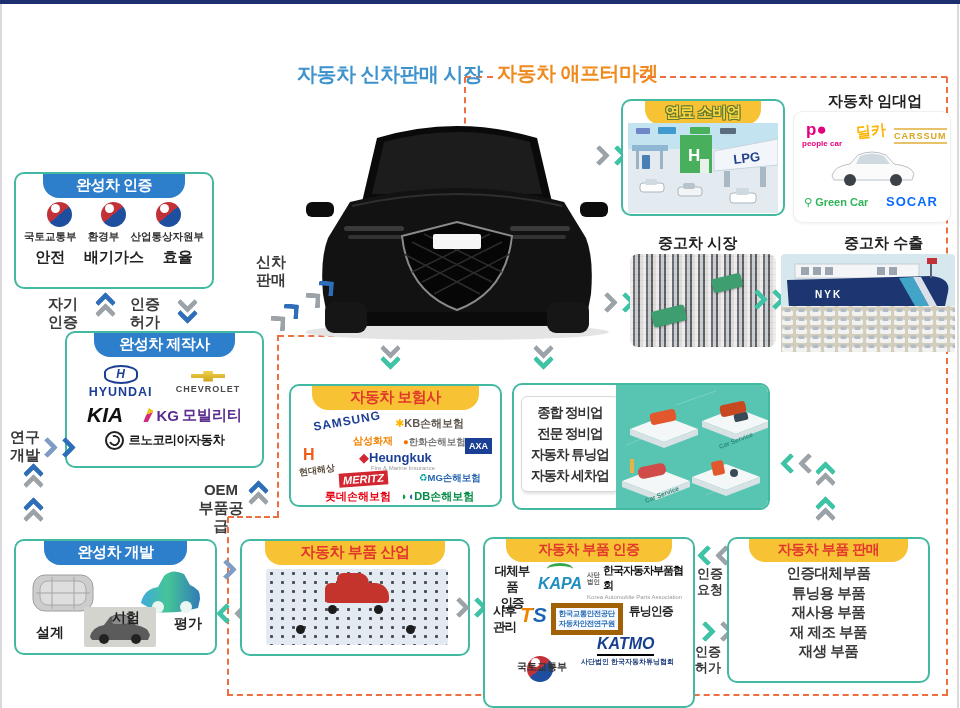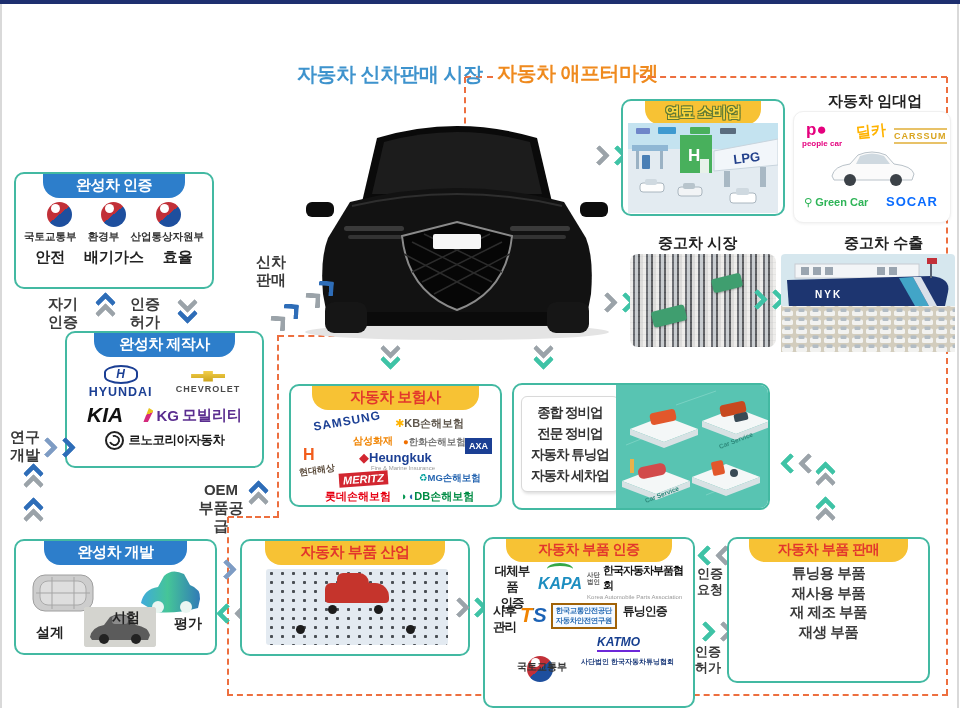--- a/index.html
+++ b/index.html
@@ -84,22 +84,22 @@
   .red-car{position:absolute;left:50%;top:14px;transform:translateX(-50%);width:64px;height:20px;background:#c5342c;border-radius:6px 14px 4px 4px;}
   .red-car::before{content:"";position:absolute;left:12px;top:-10px;width:32px;height:13px;background:#c5342c;border-radius:6px 10px 0 0;}
   .wheel{position:absolute;width:9px;height:9px;border-radius:50%;background:#1c1c1c;}
   
   .pc-row{position:absolute;display:flex;align-items:flex-start;}
   .pc-lbl{font-size:12.5px;font-weight:bold;color:#222;text-align:center;line-height:16px;letter-spacing:-1px;}
   .kapa-mark{display:flex;flex-direction:column;align-items:center;margin:0 3px;}
   .kapa-arc{width:26px;height:9px;border-top:3px solid #35a847;border-radius:50%;}
   .kapa-txt{font-size:16px;font-weight:900;font-style:italic;color:#1d8ec0;letter-spacing:0;}
   .ts-logo{font-size:21px;font-weight:900;font-style:italic;background:linear-gradient(90deg,#f08300 48%,#1b62b5 52%);-webkit-background-clip:text;background-clip:text;color:transparent;}
-  .ts-org{border:2px solid #a16207;background:#f6faff;color:#2a6db5;font-size:7.5px;font-weight:bold;line-height:10px;padding:1px 3px;text-align:center;letter-spacing:-0.5px;}
-  .katmo{font-size:12px;font-weight:900;font-style:italic;color:#173f8f;letter-spacing:0;border-bottom:2px solid #6d28d9;padding-bottom:1px;}
+  .ts-org{border:5px solid #a16207;background:#f6faff;color:#2a6db5;font-size:7.5px;font-weight:bold;line-height:10px;padding:1px 3px;text-align:center;letter-spacing:-0.5px;}
+  .katmo{font-size:16px;font-weight:900;font-style:italic;color:#173f8f;letter-spacing:0;border-bottom:2px solid #000000;padding-bottom:1px;}
   
   .psale-items{padding-top:2px;text-align:center;}
   .psale-items div{font-size:14.5px;font-weight:bold;color:#3b3b3b;line-height:19.5px;letter-spacing:-0.5px;}
   .small-note{font-size:10px;font-weight:bold;color:#333;}
 </style>
 </head>
 <body>
 
 <div id="canvas">
 
@@ -554,20 +554,21 @@
     <span class="ch r c-gray"></span>
   </div>
   <div class="lbl" style="left:695px;top:644px;font-size:13px;line-height:16px;">
     <span>인증</span>
       <span>허가</span>
   </div>
 
   <div class="tbox" style="left:727px;top:537px;width:203px;height:146px;">
     <div class="banner yellow" style="font-size:14px;">자동차 부품 판매</div>
     <div class="psale-items">
+      <div>인증대체부품</div>
       <div>튜닝용 부품</div>
       <div>재사용 부품</div>
       <div>재 제조 부품</div>
       <div>재생 부품</div>
     </div>
   </div>
 
 </div>
 
 </body></html>

